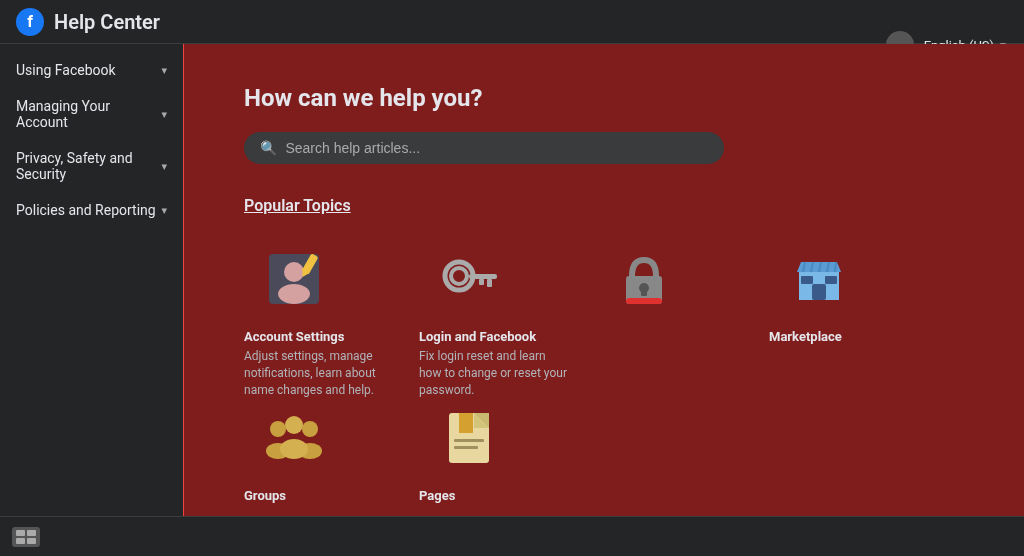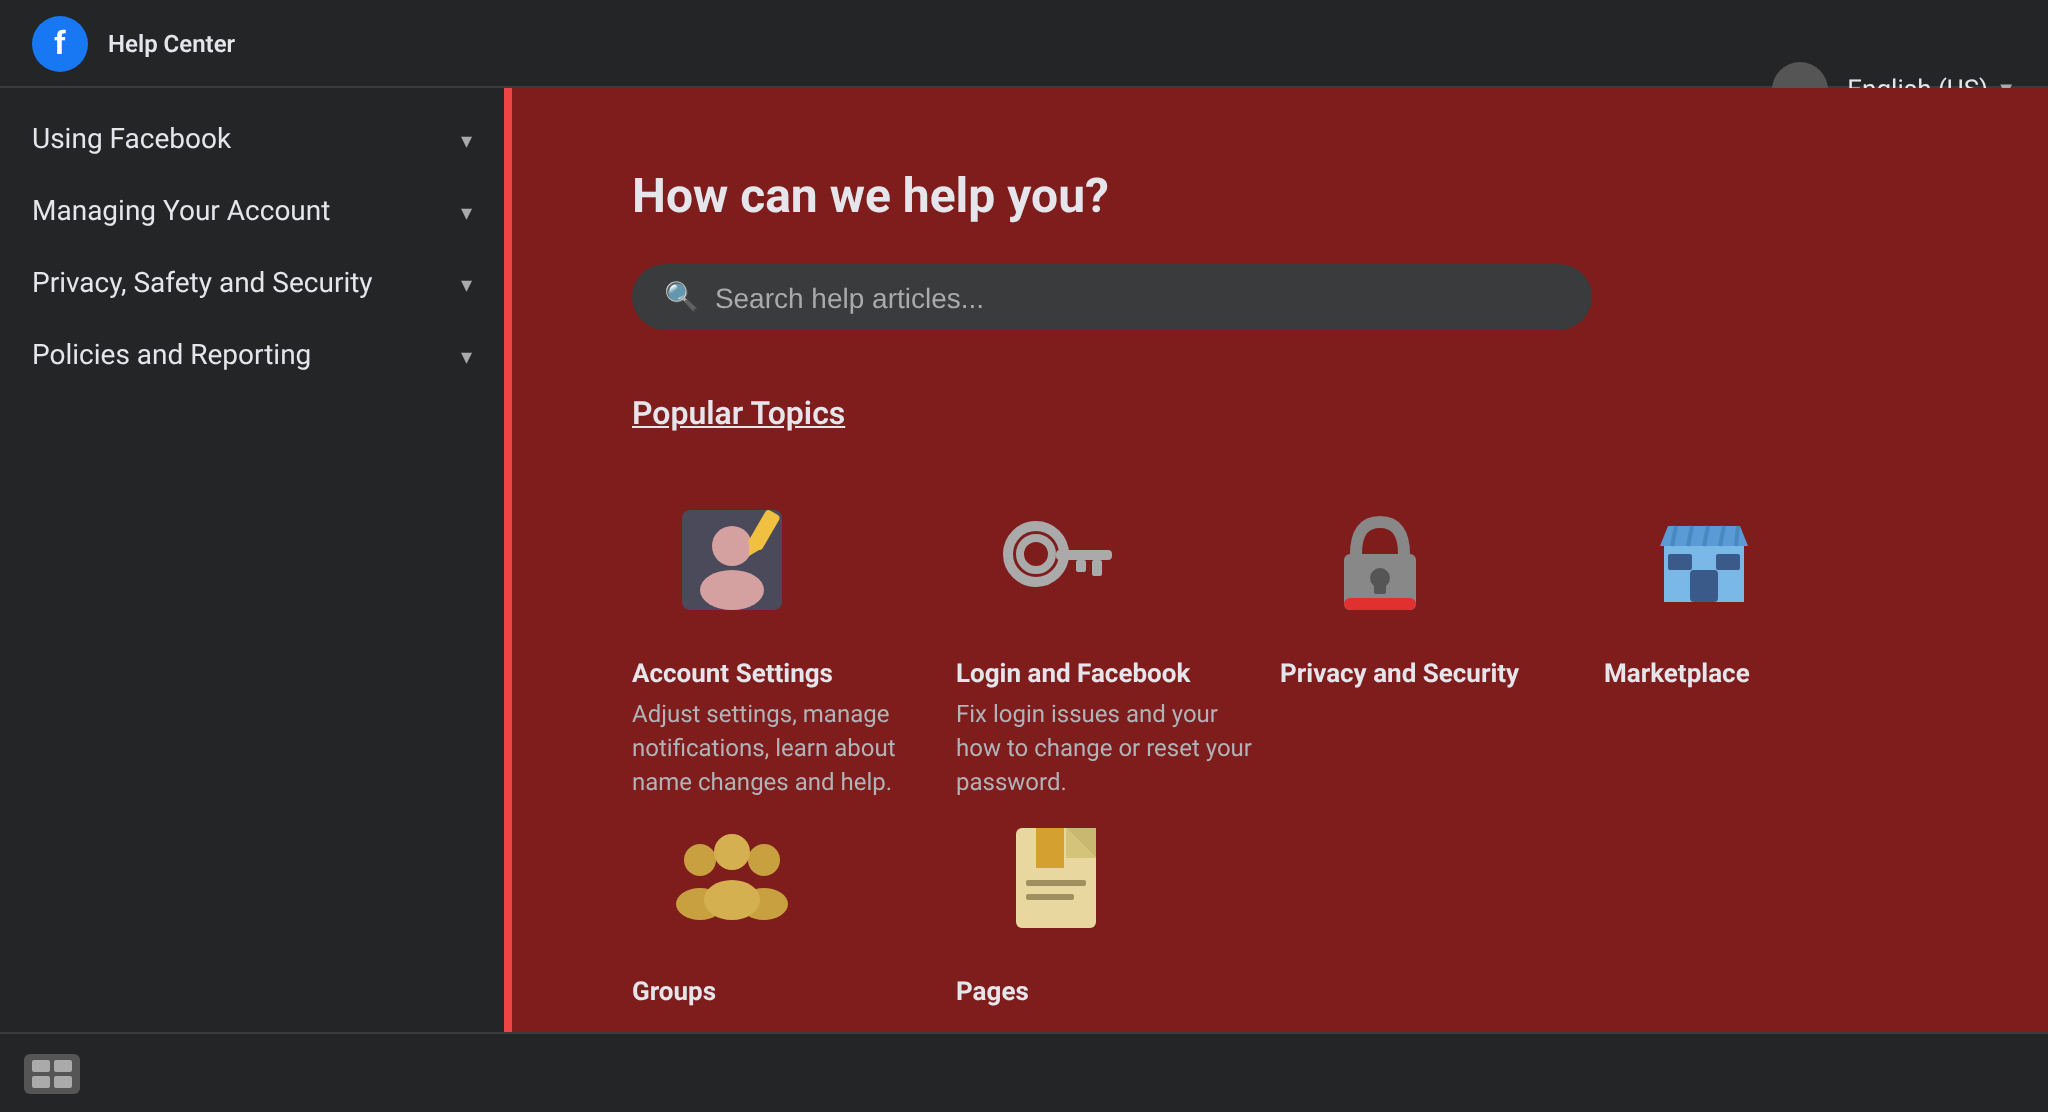--- a/index.html
+++ b/index.html
@@ -36,21 +36,21 @@
       background: #1877f2;
       border-radius: 50%;
       display: flex;
       align-items: center;
       justify-content: center;
       font-weight: bold;
       font-size: 16px;
       color: white;
     }
     .header-title {
-      font-size: 12px;
+      font-size: 20px;
       font-weight: 600;
       color: #e4e6eb;
     }
     .header-right {
       display: flex;
       align-items: center;
       gap: 10px;
       margin-top: 47px;
     }
     .user-avatar {
@@ -74,23 +74,23 @@
 
     
     .layout {
       display: flex;
       flex: 1;
       overflow: hidden;
     }
 
     
     .sidebar {
-      width: 256px;
+      width: 184px;
       background: #242526;
-      border-right: 4px solid #ef4444;
+      border-right: 1px solid #ef4444;
       overflow-y: auto;
       flex-shrink: 0;
       padding: 8px 0;
     }
     .sidebar-item {
       display: flex;
       align-items: center;
       justify-content: space-between;
       padding: 10px 16px;
       cursor: pointer;
@@ -283,38 +283,37 @@
           <svg width="80" height="70" viewBox="0 0 80 70">
 
             <circle cx="30" cy="32" r="14" fill="none" stroke="#aaa" stroke-width="5"></circle>
             <circle cx="30" cy="32" r="8" fill="none" stroke="#aaa" stroke-width="4"></circle>
             <rect x="40" y="30" width="28" height="5" rx="2" fill="#aaa"></rect>
             <rect x="58" y="35" width="5" height="8" rx="1" fill="#aaa"></rect>
             <rect x="50" y="35" width="5" height="6" rx="1" fill="#aaa"></rect>
           </svg>
         </div>
         <div class="topic-name">Login and Facebook</div>
-        <div class="topic-desc">Fix login issues and your how to change or reset your password.</div>
+        <div class="topic-desc">Fix login reset and learn how to change or reset your password.</div>
       </div>
 
       <div class="topic-card">
         <div class="topic-icon-area">
           <svg width="80" height="70" viewBox="0 0 80 70">
 
             <rect x="22" y="32" width="36" height="28" rx="3" fill="#888"></rect>
 
             <path d="M28 32 Q28 16 40 16 Q52 16 52 32" fill="none" stroke="#888" stroke-width="6" stroke-linecap="round"></path>
 
             <circle cx="40" cy="44" r="5" fill="#555"></circle>
             <rect x="37" y="44" width="6" height="8" rx="1" fill="#555"></rect>
 
             <rect x="22" y="54" width="36" height="6" rx="3" fill="#e03030"></rect>
           </svg>
         </div>
-        <div class="topic-name">Privacy and Security</div>
       </div>
 
       <div class="topic-card">
         <div class="topic-icon-area">
           <svg width="80" height="70" viewBox="0 0 80 70">
 
             <polygon points="18,28 62,28 58,18 22,18" fill="#5b9bd5"></polygon>
 
             <rect x="20" y="28" width="40" height="28" fill="#7ab8e8"></rect>
 

